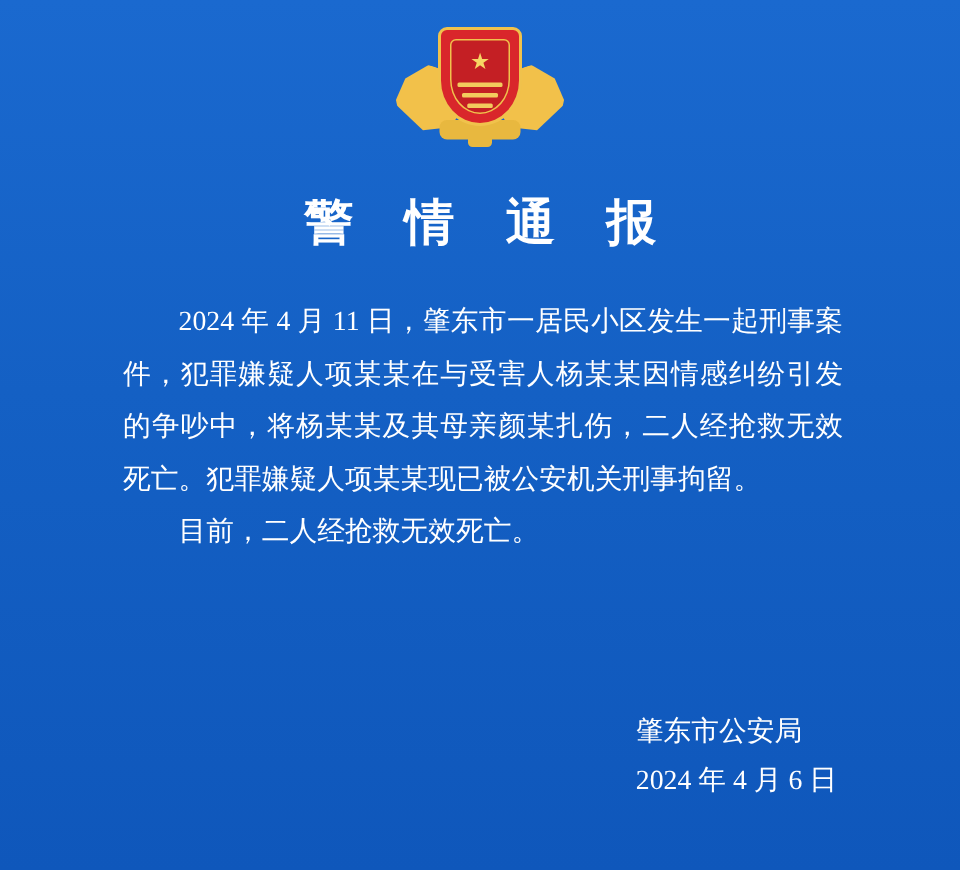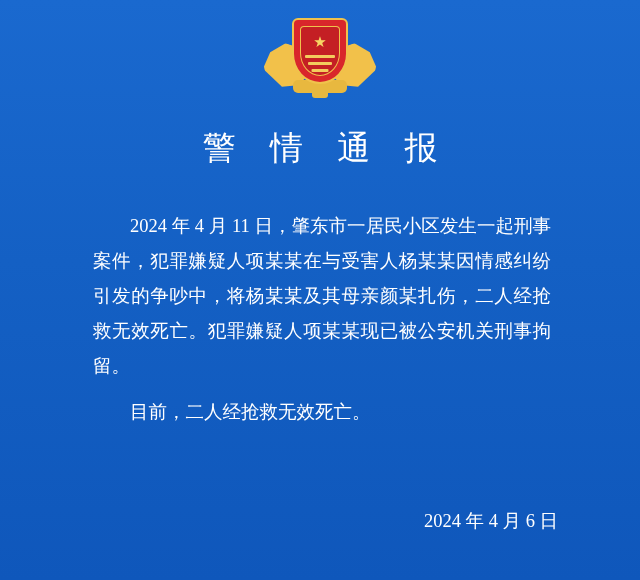--- a/index.html
+++ b/index.html
@@ -123,39 +123,39 @@
   .title {
     position: absolute;
     top: 126px;
     left: 0;
     width: 100%;
     text-align: center;
     color: #ffffff;
     font-size: 33px;
     letter-spacing: 13px;
     text-indent: 13px;
-    font-weight: 400;
+    font-weight: 700;
     font-family: "Liberation Serif", serif;
   }
 
   
   .body-text {
     position: absolute;
     top: 198px;
     left: 82px;
     right: 78px;
     color: #ffffff;
     font-size: 18.5px;
     line-height: 35px;
     text-align: justify;
     text-justify: inter-ideograph;
     font-family: "Liberation Serif", serif;
   }
   .body-text p {
-    margin: 11px;
+    margin: 0;
     text-indent: 2em;
   }
 
   
   .signature {
     position: absolute;
     right: 82px;
     bottom: 42px;
     color: #ffffff;
     font-size: 18.5px;
@@ -188,16 +188,17 @@
   </div>
 
   <div class="title">警 情 通 报</div>
 
   <div class="body-text">
     <p>2024 年 4 月 11 日，肇东市一居民小区发生一起刑事案件，犯罪嫌疑人项某某在与受害人杨某某因情感纠纷引发的争吵中，将杨某某及其母亲颜某扎伤，二人经抢救无效死亡。犯罪嫌疑人项某某现已被公安机关刑事拘留。</p>
     <p>目前，二人经抢救无效死亡。</p>
   </div>
 
   <div class="signature">
+    <div>肇东市公安局</div>
     <div>2024 年 4 月 6 日</div>
   </div>
 
 </div>
 
 </body></html>

